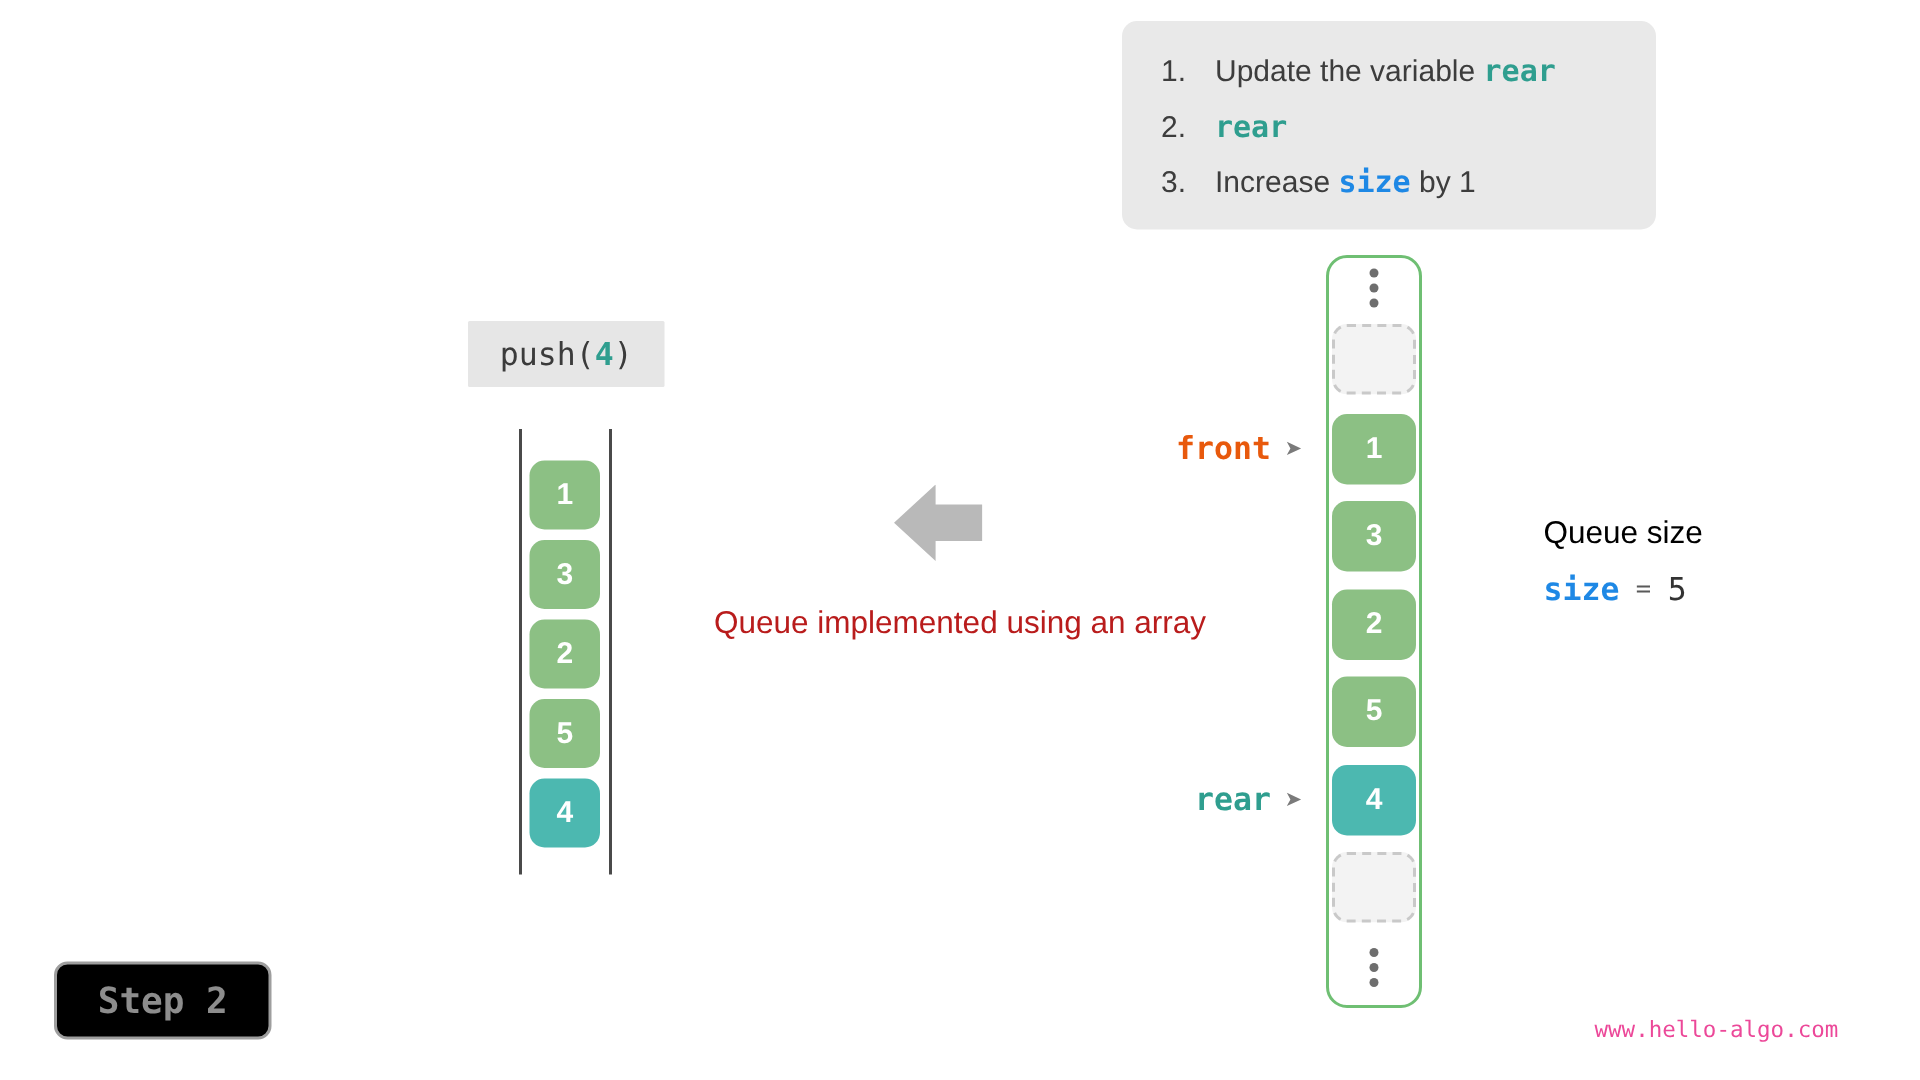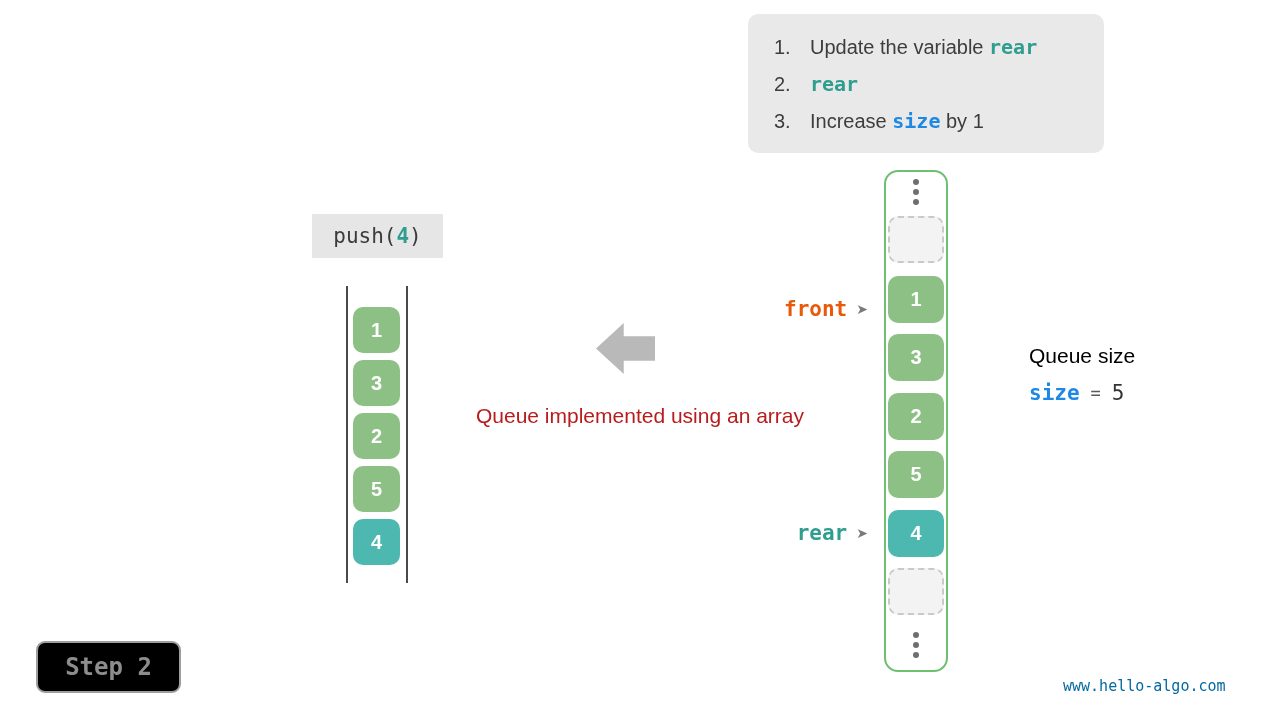--- a/index.html
+++ b/index.html
@@ -87,21 +87,21 @@
   .q-3  { top:451px; }
   .q-4  { top:510px; }
   .q-e1 { top:568px; }
 
   
   .pointer-row {
     position:absolute; right:412px;
     display:flex; align-items:center; gap:9px;
     font-family:"DejaVu Sans Mono", monospace; font-weight:bold; font-size:21px;
   }
-  .pointer-row.front { top:297px; color:#e8590c; }
+  .pointer-row.front { top:287px; color:#e8590c; }
   .pointer-row.rear  { top:521px; color:#2f9e8f; }
   .pointer-glyph { color:#7a7a7a; font-size:14px; font-family:"DejaVu Sans", sans-serif; }
 
   
   .queue-size { position:absolute; left:1029px; top:344px; }
   .queue-size-title { font-size:21px; color:#000000; }
   .queue-size-line {
     margin-top:13px; display:flex; align-items:center; gap:11px;
   }
   .size-var { font-family:"DejaVu Sans Mono", monospace; font-weight:bold; font-size:21px; color:#1e88e5; }
@@ -113,21 +113,21 @@
     position:absolute; left:36px; top:641px; width:145px; height:52px;
     border:2px solid #9e9e9e; border-radius:9px; background:#000000;
     display:flex; align-items:center; justify-content:center;
     font-family:"DejaVu Sans Mono", monospace; font-weight:bold;
     font-size:24px; color:#8d8d8d;
   }
 
   
   .watermark {
     position:absolute; left:1063px; top:677px;
-    font-family:"DejaVu Sans Mono", monospace; font-size:15px; color:#0369a1;
+    font-family:"DejaVu Sans Mono", monospace; font-size:15px; color:#ec4899;
   }
 </style>
 </head>
 <body>
 
 <div class="instructions">
   <div class="instr-row">
     <span class="instr-num">1.</span>
     <span class="instr-text">Update the variable </span>
     <span class="code code-teal">rear</span>

